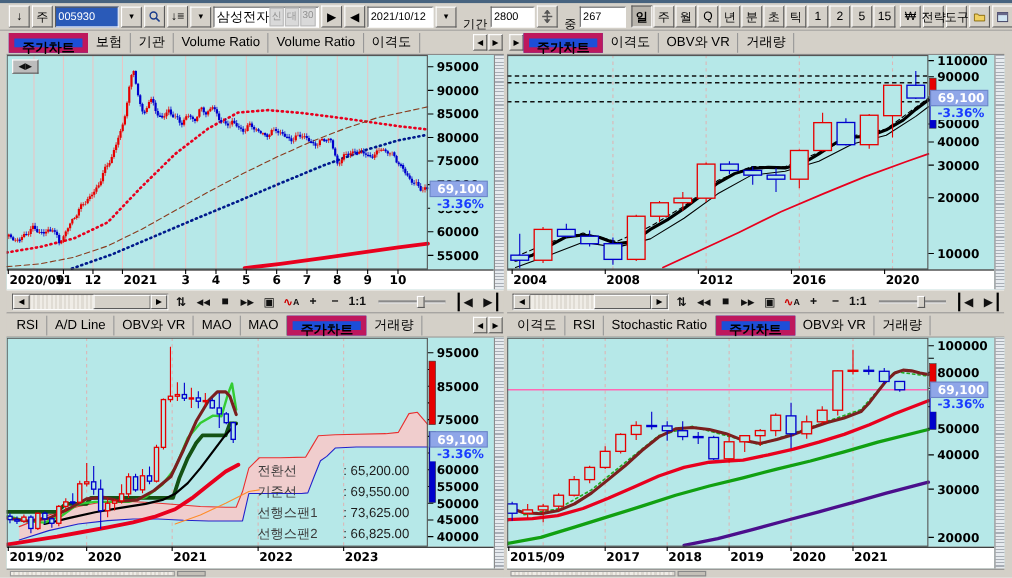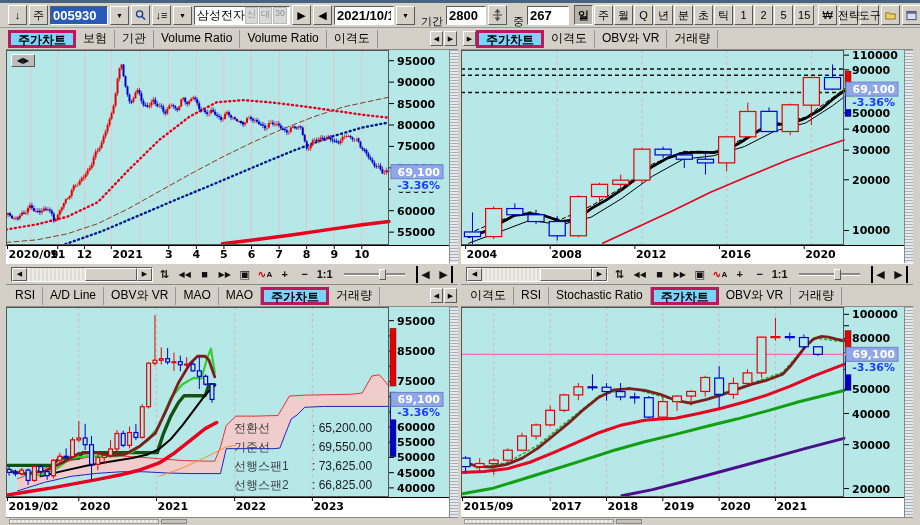--- a/index.html
+++ b/index.html
@@ -7,41 +7,41 @@
   .window{width:920px;height:525px;background:#d4d0c8;position:relative;overflow:hidden;
           font-family:"Liberation Sans","DejaVu Sans",sans-serif;font-size:12px;color:#000;}
   .topstrip{height:3px;background:#47637f;}
   
   .toolbar{height:25px;display:flex;align-items:center;gap:2px;padding:1px 2px 1px 8px;
            background:#d4d0c8;border-bottom:1px solid #9a9a9a;white-space:nowrap;overflow:hidden;}
   .tbtn{height:20px;min-width:19px;background:#d4d0c8;border:1px solid;border-color:#fff #5a5a5a #5a5a5a #fff;
         font-size:11px;display:inline-flex;align-items:center;justify-content:center;padding:0 3px;cursor:default;}
   .tbtn.pressed{border-color:#5a5a5a #fff #fff #5a5a5a;background:#b8b4ac;font-weight:bold;}
   .tin{height:19px;border:1px solid;border-color:#5a5a5a #fff #fff #5a5a5a;background:#fff;
-       font-size:13px;font-weight:bold;padding:0 2px;font-family:"Liberation Sans","DejaVu Sans",sans-serif;}
+       font-size:10px;font-weight:normal;padding:0 2px;font-family:"Liberation Sans","DejaVu Sans",sans-serif;}
   .code{width:58px;background:#2a5ab8;color:#fff;}
   .dd{width:14px;height:19px;font-size:7px;}
   .name-field{height:19px;width:138px;border:1px solid;border-color:#5a5a5a #fff #fff #5a5a5a;background:#fff;
               display:inline-flex;justify-content:space-between;padding:0 2px;font-size:12px;}
   .badges{display:inline-flex;gap:1px;}
   .badge{background:#d9d9d9;color:#909090;font-size:9px;padding:0 1px;border:1px solid #bbb;}
   .tlabel{font-size:11px;margin:12px 1px 0 4px;}
   .pbtns{display:inline-flex;gap:1px;margin-left:3px;}
   .sep{width:4px;}
   
   .main{display:flex;}
   .leftedge{width:6px;background:#d4d0c8;}
   .divider{width:3px;background:#d4d0c8;}
   .rightedge{width:7px;background:#d4d0c8;}
   .col{width:452px;}
   
   .tabbar{height:22px;background:#d4d0c8;display:flex;align-items:center;border-bottom:1px solid #8a8a8a;
           position:relative;overflow:hidden;padding-left:2px;}
   .tab{height:18px;line-height:17px;padding:0 7px;border-right:1px solid #979797;font-size:12px;white-space:nowrap;}
-  .tab.active{background:#7dd3fc;border:3px solid #be185d;font-weight:bold;font-family:Liberation Mono, monospace;}
+  .tab.active{background:#1d4ed8;border:5px solid #be185d;font-weight:bold;}
   .tab-arr{position:absolute;right:1px;top:3px;display:flex;gap:1px;background:#d4d0c8;}
   .tarrbtn{width:13px;height:15px;font-size:7px;display:flex;align-items:center;justify-content:center;
            background:#d4d0c8;border:1px solid;border-color:#fff #5a5a5a #5a5a5a #fff;}
   
   .chartwrap{position:relative;display:flex;background:#b6e8e8;}
   .vstrip{width:9px;border-left:1px solid #8a8a8a;background:#dfe3e6;
           background-image:repeating-linear-gradient(180deg,#a8aeb6 0 1px,#e6eaee 1px 3px);}
   svg{display:block;}
   svg text{font-family:"DejaVu Sans","Liberation Sans",sans-serif;}
   .minibtn{position:absolute;left:5px;top:4px;width:24px;height:13px;background:#bcbcbc;

